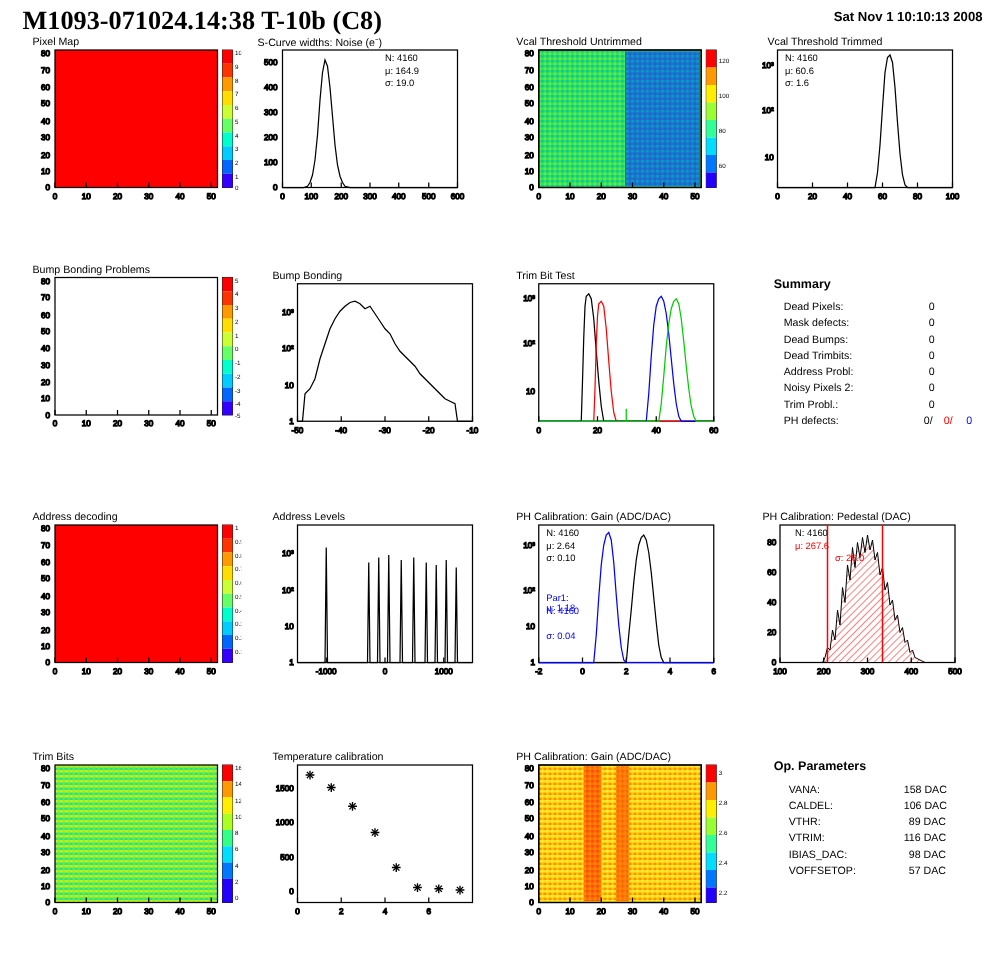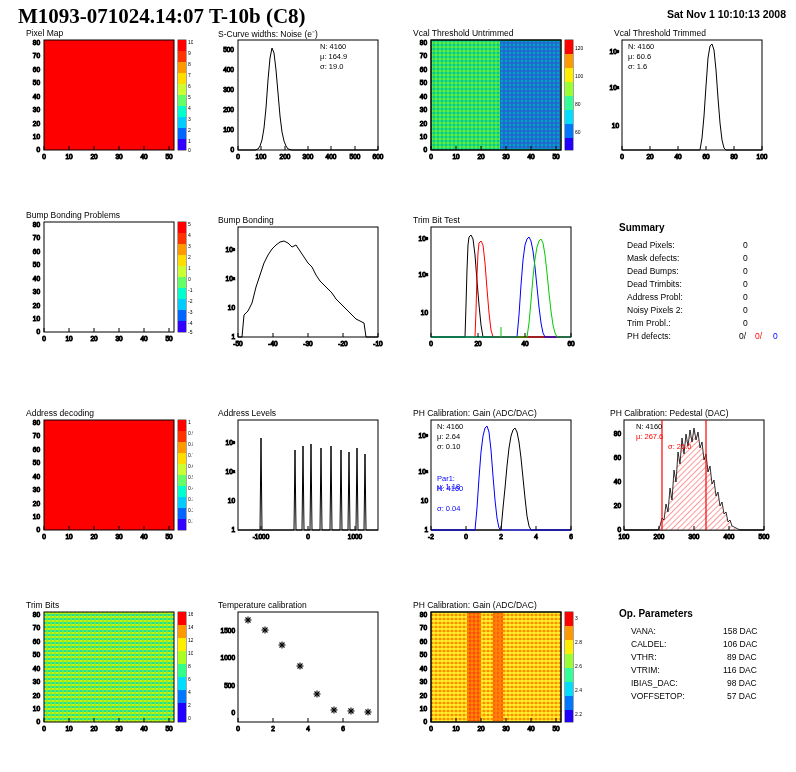--- a/index.html
+++ b/index.html
@@ -13,21 +13,21 @@
   .stat.blue{color:#0000ff;}
   .summary-title{position:absolute;font-size:10px;font-weight:bold;color:#000;text-align:center;}
   .sum-row{position:absolute;font-size:8.5px;color:#000;white-space:nowrap;}
   .sum-val{position:absolute;font-size:8.5px;color:#000;white-space:nowrap;}
   .op-row{position:absolute;font-size:8.5px;color:#000;white-space:nowrap;}
   svg{display:block;}
 </style>
 </head>
 <body>
 
-<div class="title">M1093-071024.14:07 T-10b (C8)</div>
+<div class="title">M1093-071024.14:38 T-10b (C8)</div>
 <div class="datestamp">Sat Nov  1 10:10:13 2008</div>
 
 <div class="panel" style="left:18px;top:28px;width:175px;height:135px;">
   <div class="ptitle" style="position:absolute;left:8px;top:0;">Pixel Map</div>
   <svg width="175" height="135">
     <rect x="26" y="12" width="130" height="110" fill="#ff0000" stroke="#000" stroke-width="1"></rect>
     <g stroke="#000" stroke-width="1" font-size="6.5" font-family="Liberation Sans" fill="#000">
       <line x1="26" y1="122" x2="26" y2="118"></line>
         <line x1="51" y1="122" x2="51" y2="118"></line>
       <line x1="76" y1="122" x2="76" y2="118"></line>
@@ -72,21 +72,21 @@
         <text x="170" y="82">4</text>
           <text x="170" y="93">3</text>
           <text x="170" y="104">2</text>
         <text x="170" y="115">1</text>
           <text x="170" y="124">0</text>
       </g>
     </g>
   </svg>
 </div>
 
-<div class="panel" style="left:210px;top:28px;width:180px;height:135px;">
+<div class="panel" style="left:198px;top:28px;width:180px;height:135px;">
   <div class="ptitle" style="position:absolute;left:8px;top:0;">S-Curve widths: Noise (e⁻)</div>
   <svg width="180" height="135">
     <rect x="28" y="12" width="140" height="110" fill="none" stroke="#000" stroke-width="1"></rect>
     <polyline fill="none" stroke="#000" stroke-width="1" points="28,122 45,122 48,121 50,118 52,112 54,100 56,80 58,52 60,30 62,20 64,25 66,42 68,65 70,88 72,104 74,113 76,118 78,121 82,122 168,122"></polyline>
     <g stroke="#000" stroke-width="1" font-size="6.5" font-family="Liberation Sans" fill="#000">
       <line x1="28" y1="122" x2="28" y2="118"></line>
         <line x1="51" y1="122" x2="51" y2="118"></line>
       <line x1="75" y1="122" x2="75" y2="118"></line>
         <line x1="98" y1="122" x2="98" y2="118"></line>
       <line x1="121" y1="122" x2="121" y2="118"></line>

